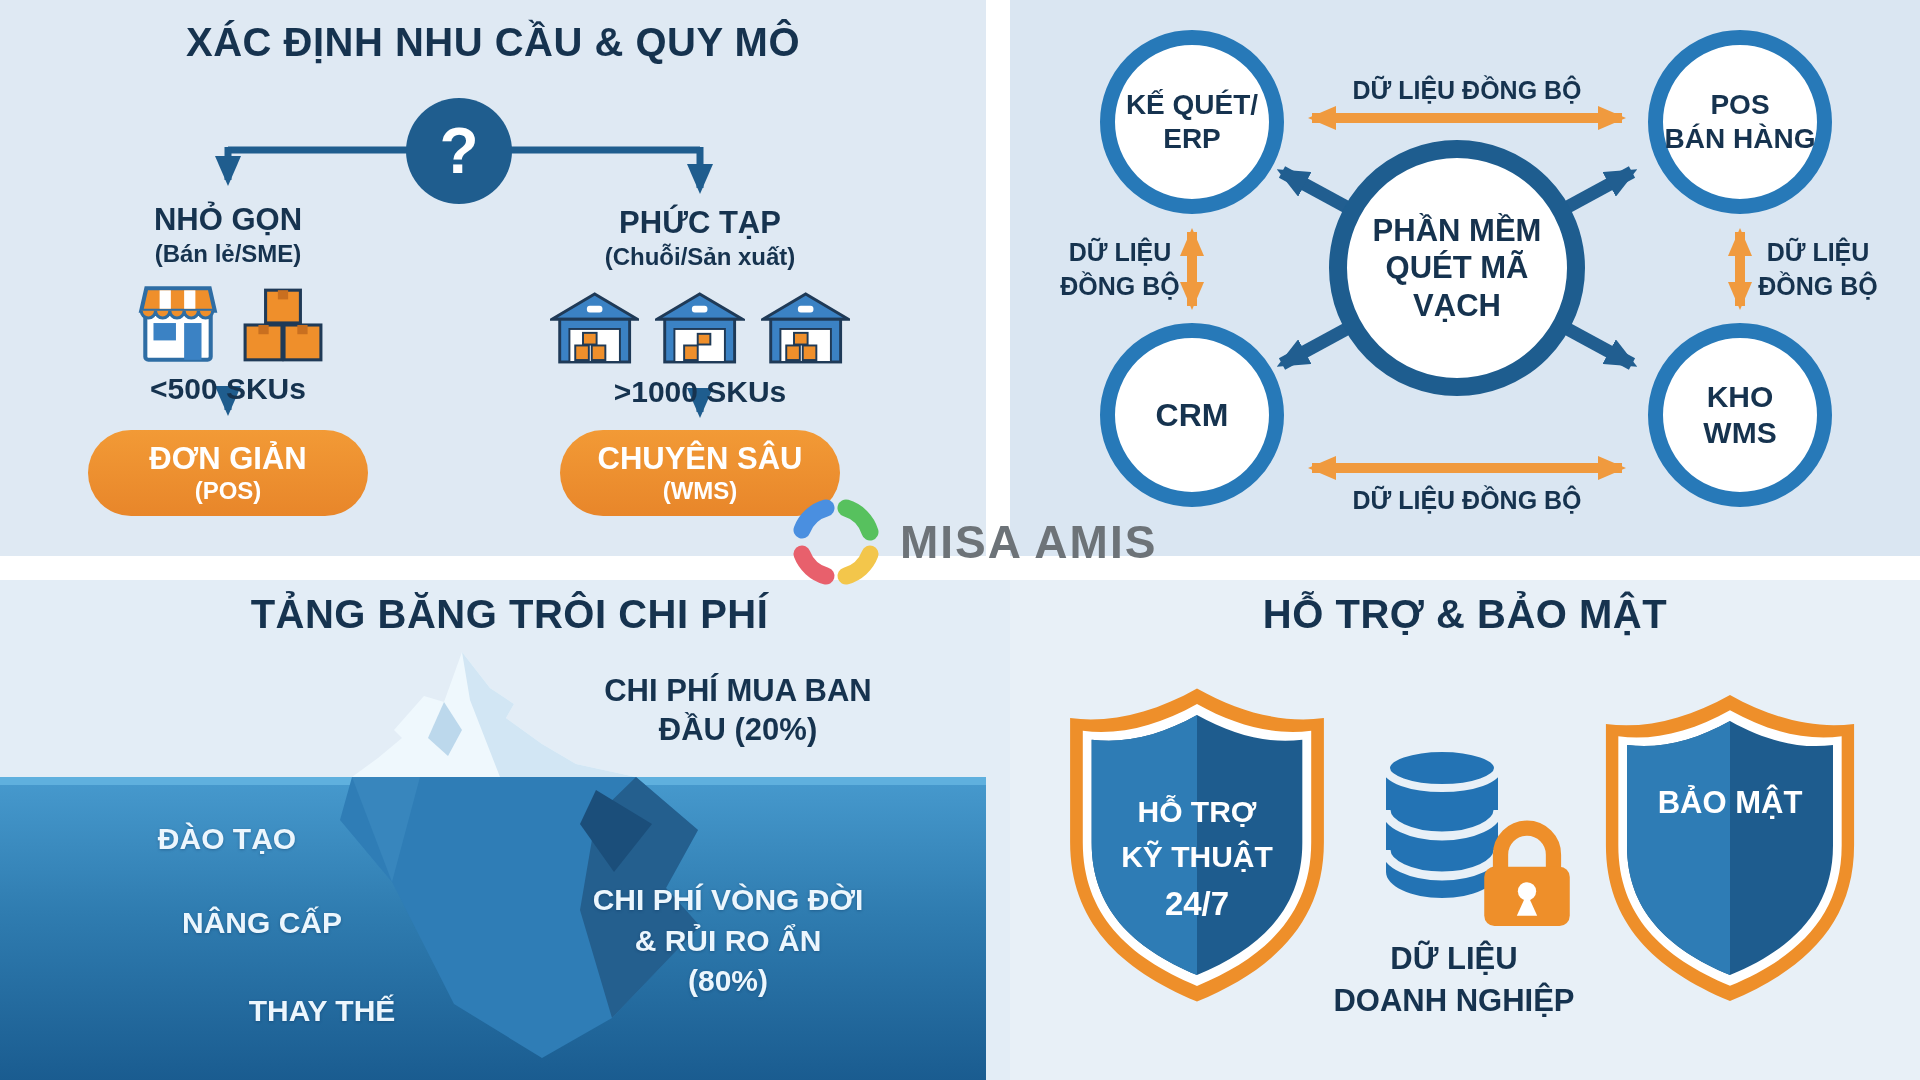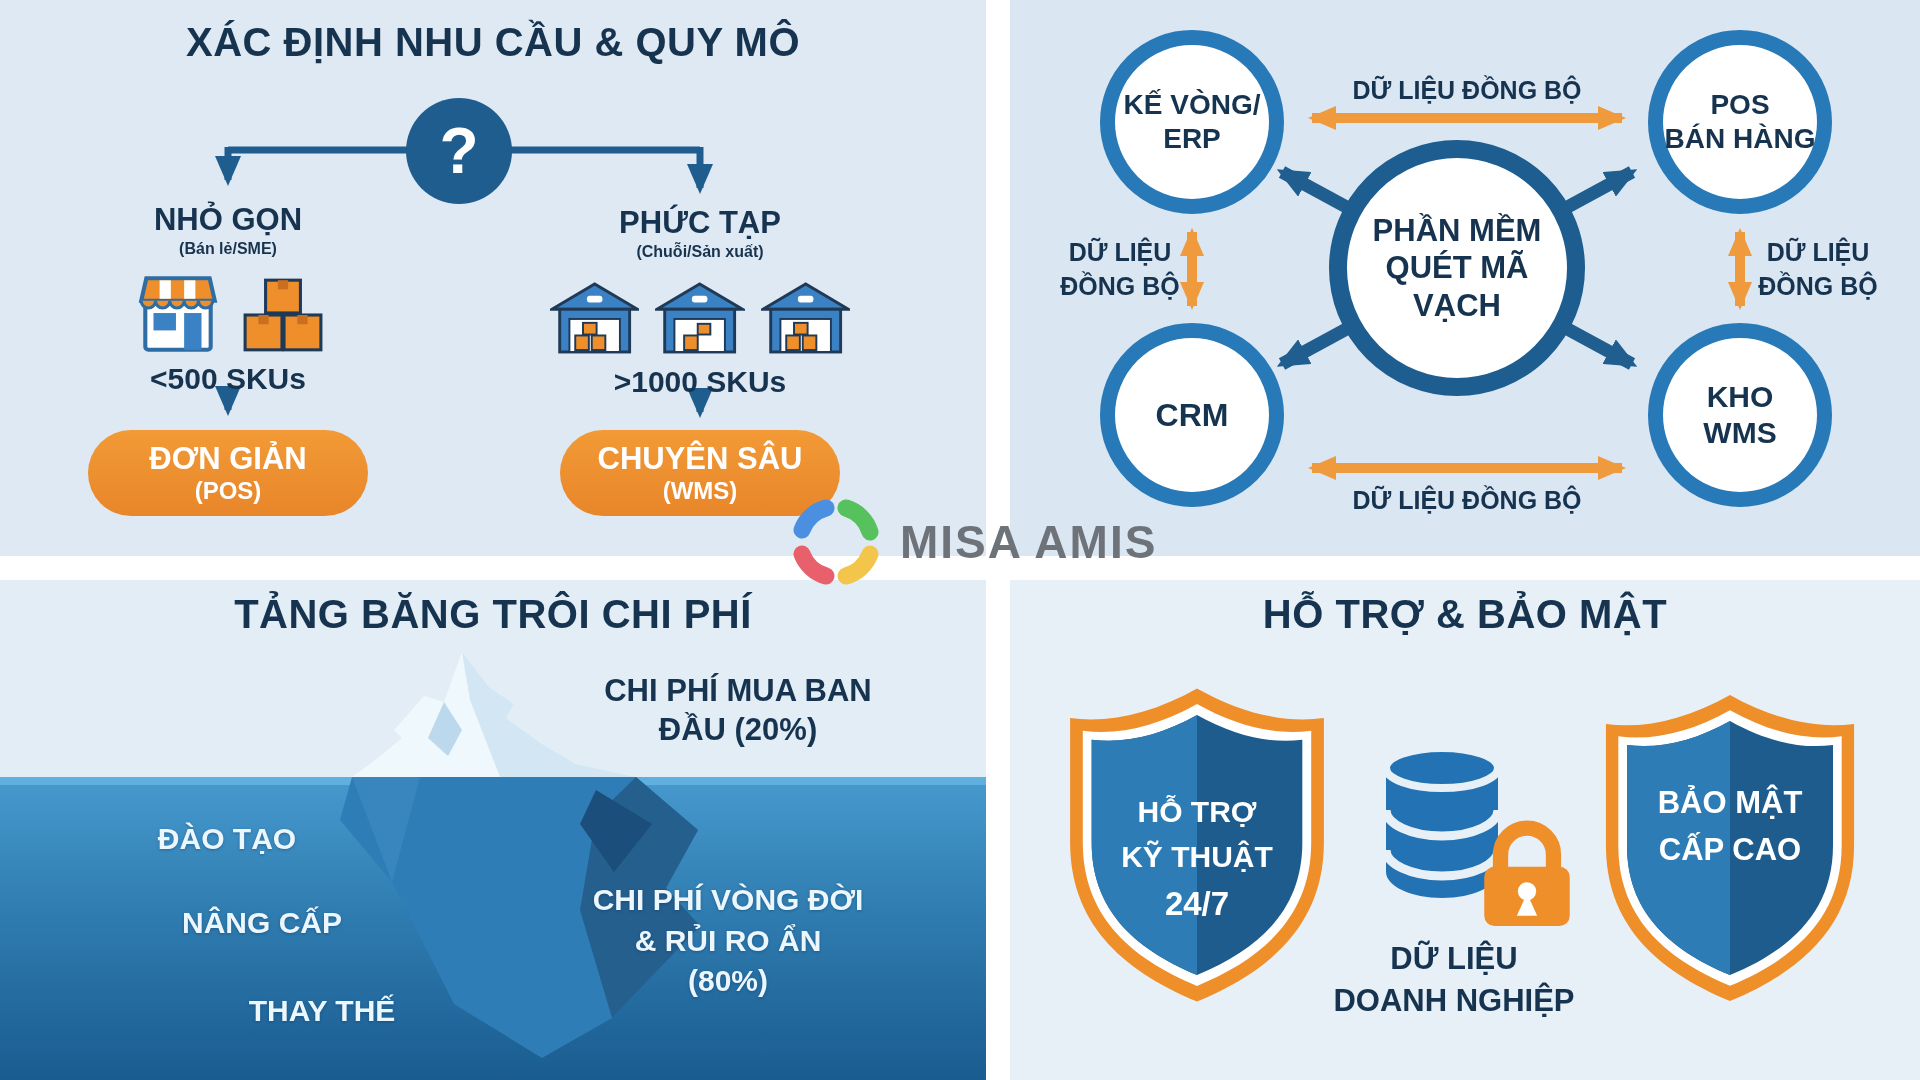--- a/index.html
+++ b/index.html
@@ -1,32 +1,32 @@
 <!DOCTYPE html>
 <html><head>
 <meta charset="utf-8">
 <style>
   html,body{margin:0;padding:0;background:#fff;}
   .stage{position:relative;width:1920px;height:1080px;background:#ffffff;overflow:hidden;
          font-family:"Liberation Sans", sans-serif;color:#17324f;}
   .quad{position:absolute;}
   .q-tl{left:0;top:0;width:986px;height:556px;background:#dfe9f3;}
   .q-tr{left:1010px;top:0;width:910px;height:556px;background:#dae6f2;}
-  .q-bl{left:0;top:580px;width:986px;height:500px;background:#e3edf6;overflow:hidden;}
+  .q-bl{left:0;top:580px;width:986px;height:500px;background:#e3edf6;overflow:hidden;padding-left:33px;}
   .q-br{left:1010px;top:580px;width:910px;height:500px;background:#e8f0f7;text-decoration:underline;}
   .abs{position:absolute;}
   .quad-title{left:0;right:0;text-align:center;font-weight:800;color:#16334f;letter-spacing:.5px;}
   .navy{color:#16334f;}
   svg{display:block;}
   
   .q-circle{left:406px;top:98px;width:106px;height:106px;border-radius:50%;background:#1f5d8e;
             color:#fff;font-size:64px;font-weight:800;display:flex;align-items:center;justify-content:center;}
   .branch{width:300px;text-align:center;}
   .branch-h{font-size:31px;font-weight:800;}
-  .branch-sub{font-size:16px;font-weight:600;margin-top:2px;}
+  .branch-sub{font-size:24px;font-weight:600;margin-top:2px;}
   .branch-icons{display:flex;justify-content:center;align-items:flex-end;gap:16px;margin-top:10px;height:86px;}
   .branch-sku{font-size:30px;font-weight:700;margin-top:8px;}
   .pill{width:280px;height:86px;border-radius:44px;background:linear-gradient(180deg,#f29a36,#e8862a);
         color:#fff;display:flex;flex-direction:column;align-items:center;justify-content:center;line-height:1.15;}
   .pill-t{font-size:31px;font-weight:800;}
   .pill-s{font-size:24px;font-weight:700;}
   
   .node{position:absolute;box-sizing:border-box;border-radius:50%;background:#fff;border:15px solid #2779b8;
         display:flex;flex-direction:column;align-items:center;justify-content:center;
         font-weight:800;color:#16334f;text-align:center;line-height:1.2;}
@@ -158,21 +158,21 @@
       <line x1="182" y1="232" x2="182" y2="306" stroke="#f09a3e" stroke-width="10" marker-start="url(#mOrS)" marker-end="url(#mOrE)"></line>
       <line x1="730" y1="232" x2="730" y2="306" stroke="#f09a3e" stroke-width="10" marker-start="url(#mOrS)" marker-end="url(#mOrE)"></line>
 
       <line x1="342" y1="210" x2="272" y2="172" stroke="#215e90" stroke-width="13" marker-end="url(#mNavy)"></line>
       <line x1="552" y1="210" x2="622" y2="172" stroke="#215e90" stroke-width="13" marker-end="url(#mNavy)"></line>
       <line x1="342" y1="326" x2="272" y2="364" stroke="#215e90" stroke-width="13" marker-end="url(#mNavy)"></line>
       <line x1="552" y1="326" x2="622" y2="364" stroke="#215e90" stroke-width="13" marker-end="url(#mNavy)"></line>
     </svg>
 
     <div class="node node-sm" style="left:90px;top:30px;">
-      <div>KẾ VÒNG/</div>
+      <div>KẾ QUÉT/</div>
       <div>ERP</div>
     </div>
     <div class="node node-sm" style="left:638px;top:30px;">
       <div>POS</div>
       <div>BÁN HÀNG</div>
     </div>
     <div class="node node-sm" style="left:90px;top:323px;font-size:32px;">
       <div>CRM</div>
     </div>
     <div class="node node-sm" style="left:638px;top:323px;font-size:30px;">
@@ -277,21 +277,20 @@
         </defs>
       <path d="M100,6 C132,24 164,32 194,28 L194,120 C194,178 158,214 100,238 C42,214 6,178 6,120 L6,28 C36,32 68,24 100,6 Z" fill="#ee8f2a"></path>
       <path d="M100,6 C132,24 164,32 194,28 L194,120 C194,178 158,214 100,238 C42,214 6,178 6,120 L6,28 C36,32 68,24 100,6 Z" fill="#ffffff" transform="translate(100 122) scale(0.90) translate(-100 -122)"></path>
       <path d="M100,6 C132,24 164,32 194,28 L194,120 C194,178 158,214 100,238 C42,214 6,178 6,120 L6,28 C36,32 68,24 100,6 Z" fill="#1e5c8e" transform="translate(100 122) scale(0.83) translate(-100 -122)"></path>
       <g clip-path="url(#clipL2)">
         <path d="M100,6 C132,24 164,32 194,28 L194,120 C194,178 158,214 100,238 C42,214 6,178 6,120 L6,28 C36,32 68,24 100,6 Z" fill="#2e7cb5" transform="translate(100 122) scale(0.83) translate(-100 -122)"></path>
       </g>
     </svg>
     <div class="shield-txt" style="left:588px;top:200px;width:264px;font-size:31px;">
       <div>BẢO MẬT</div>
-      <div>CẤP CAO</div>
     </div>
   </div>
 
   <div class="logo-wrap">
     <svg width="96" height="96" viewBox="0 0 96 96">
       <g transform="translate(48 48)">
         <path d="M -34,-12 A 36,36 0 0 1 -10,-34" fill="none" stroke="#4a8fe0" stroke-width="17" stroke-linecap="round"></path>
         <path d="M 10,-34 A 36,36 0 0 1 34,-10" fill="none" stroke="#57c15e" stroke-width="17" stroke-linecap="round"></path>
         <path d="M 34,12 A 36,36 0 0 1 10,34" fill="none" stroke="#f3c64b" stroke-width="17" stroke-linecap="round"></path>
         <path d="M -10,34 A 36,36 0 0 1 -34,12" fill="none" stroke="#e8606c" stroke-width="17" stroke-linecap="round"></path>

